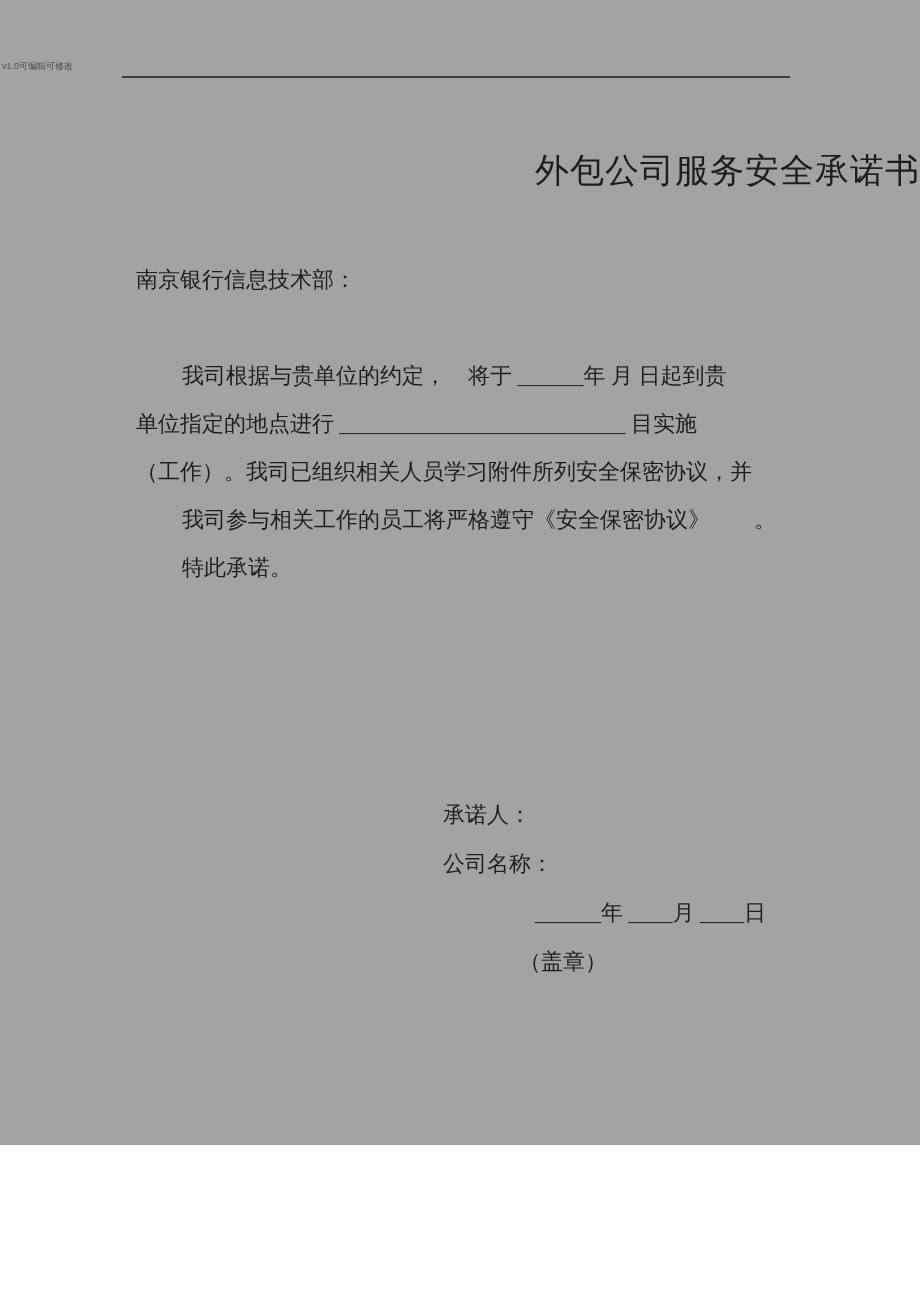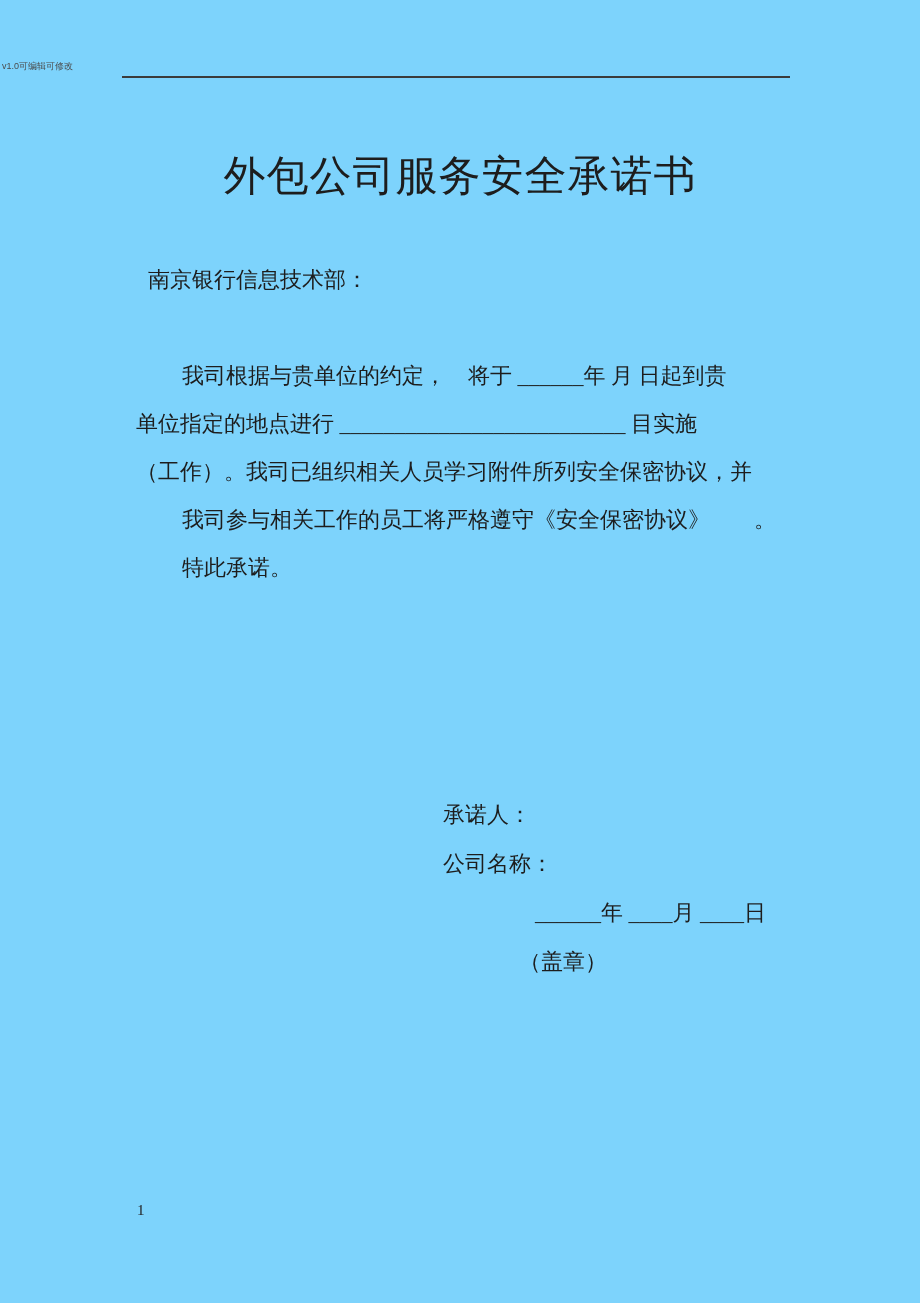--- a/index.html
+++ b/index.html
@@ -1,21 +1,21 @@
 <!DOCTYPE html>
 <html><head>
 <meta charset="utf-8">
 <style>
   * { margin: 0; padding: 0; box-sizing: border-box; }
   html, body { background: #ffffff; }
   .page {
     position: relative;
     width: 920px;
-    height: 1303px;
-    background: #7dd3fc;
+    height: 1145px;
+    background: #a3a3a3;
     overflow: hidden;
     font-family: "Liberation Serif", "DejaVu Serif", serif;
     color: #1d1d1d;
   }
   .watermark {
     position: absolute;
     left: 2px;
     top: 60px;
     font-size: 9px;
     color: #4b4b4b;
@@ -28,29 +28,29 @@
     top: 76px;
     width: 668px;
     height: 2px;
     background: #3b3b3b;
   }
   .title {
     position: absolute;
     left: 0;
     right: 0;
     top: 148px;
-    text-align: center;
-    font-size: 42px;
+    text-align: right;
+    font-size: 34px;
     font-weight: 400;
     letter-spacing: 1px;
     white-space: pre;
   }
   .addressee {
     position: absolute;
-    left: 148px;
+    left: 136px;
     top: 256px;
     font-size: 22px;
     line-height: 48px;
     white-space: pre-wrap;
   }
   .body-text {
     position: absolute;
     left: 136px;
     top: 352px;
     width: 660px;

